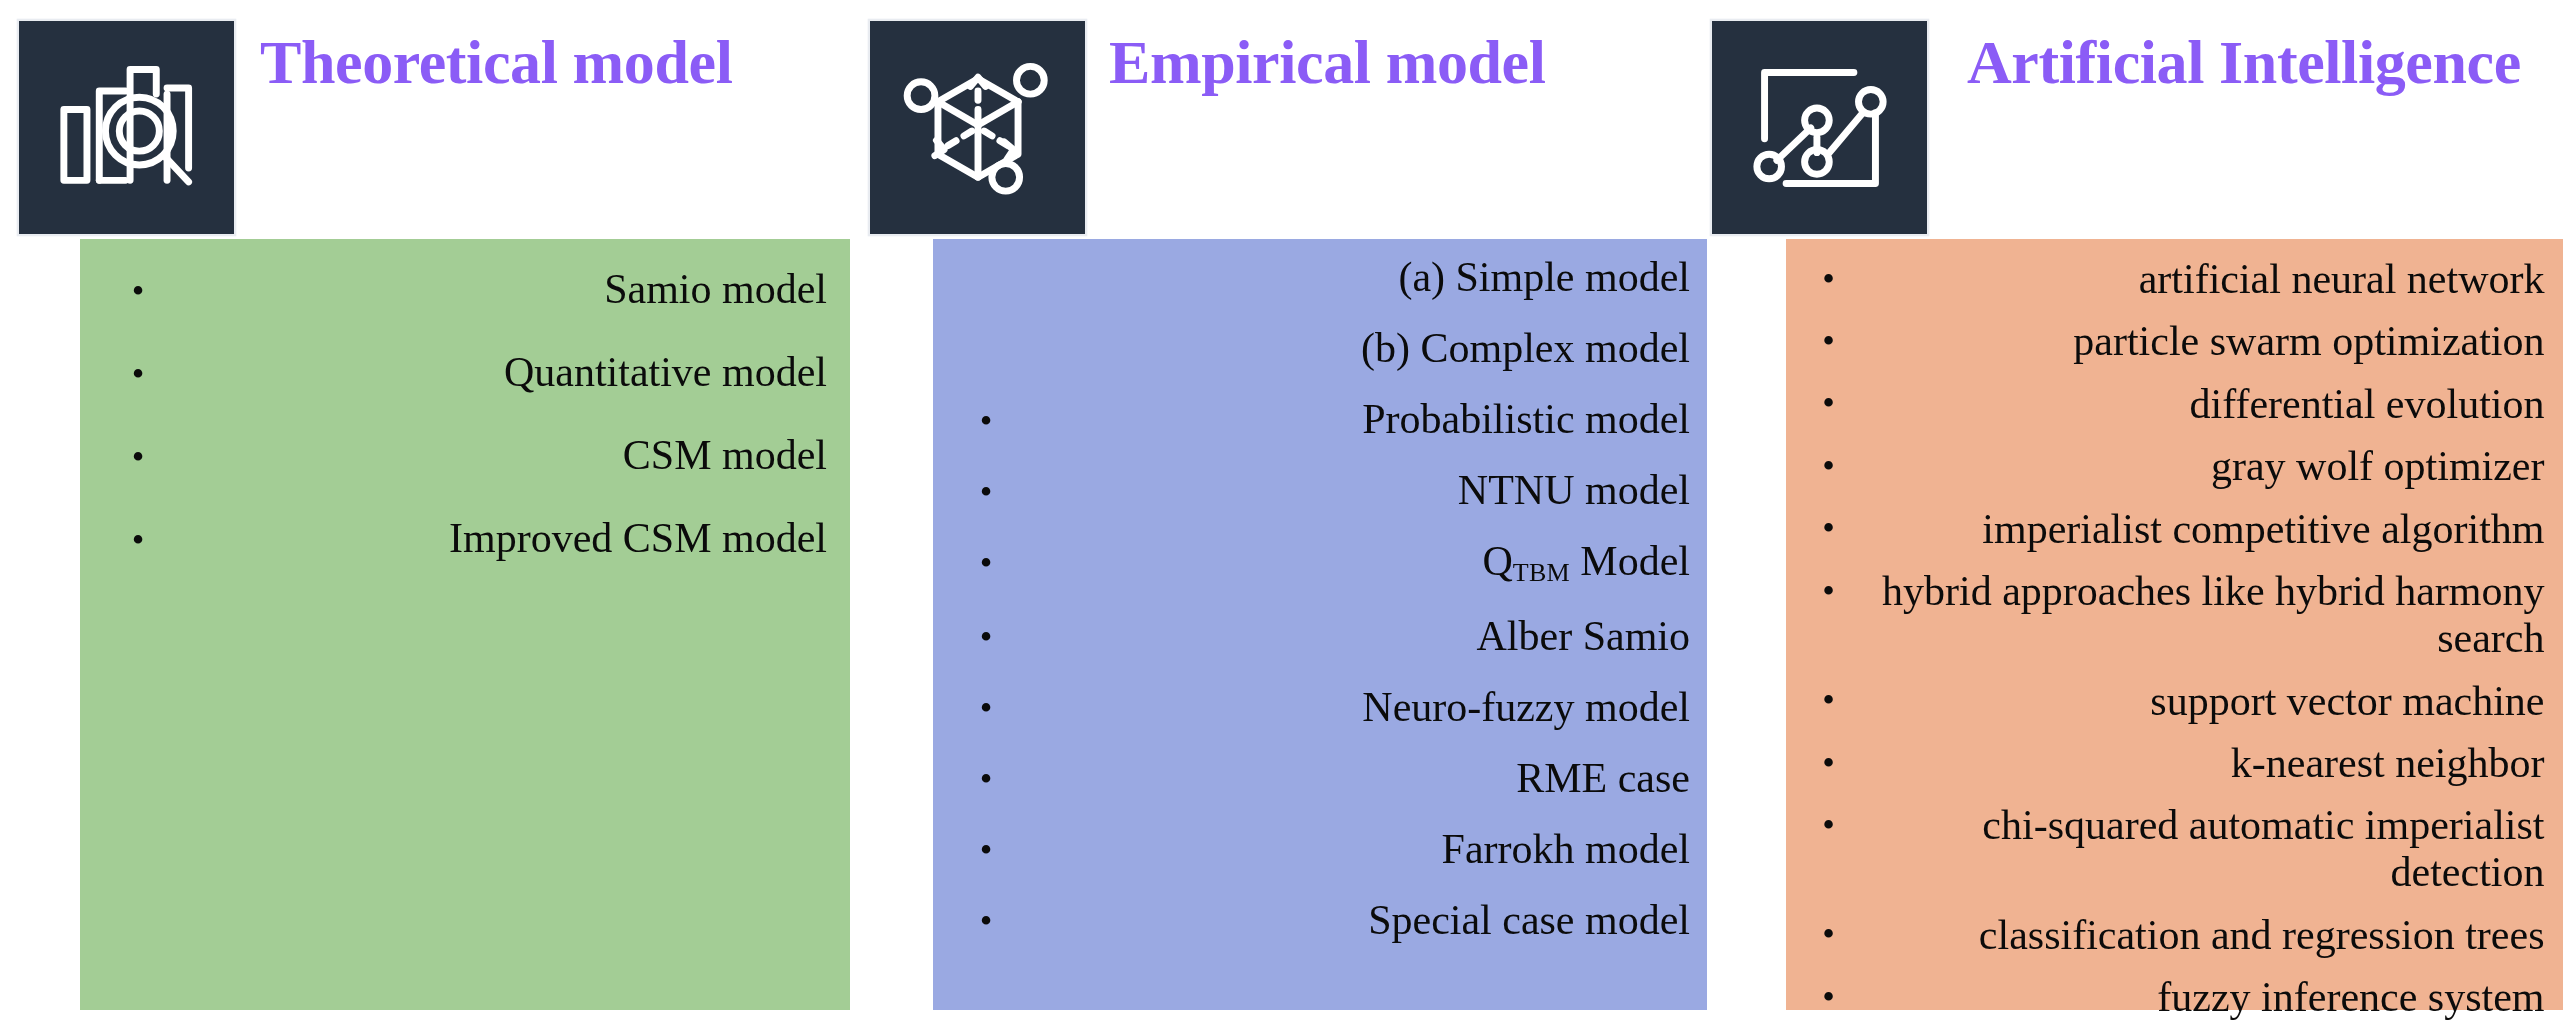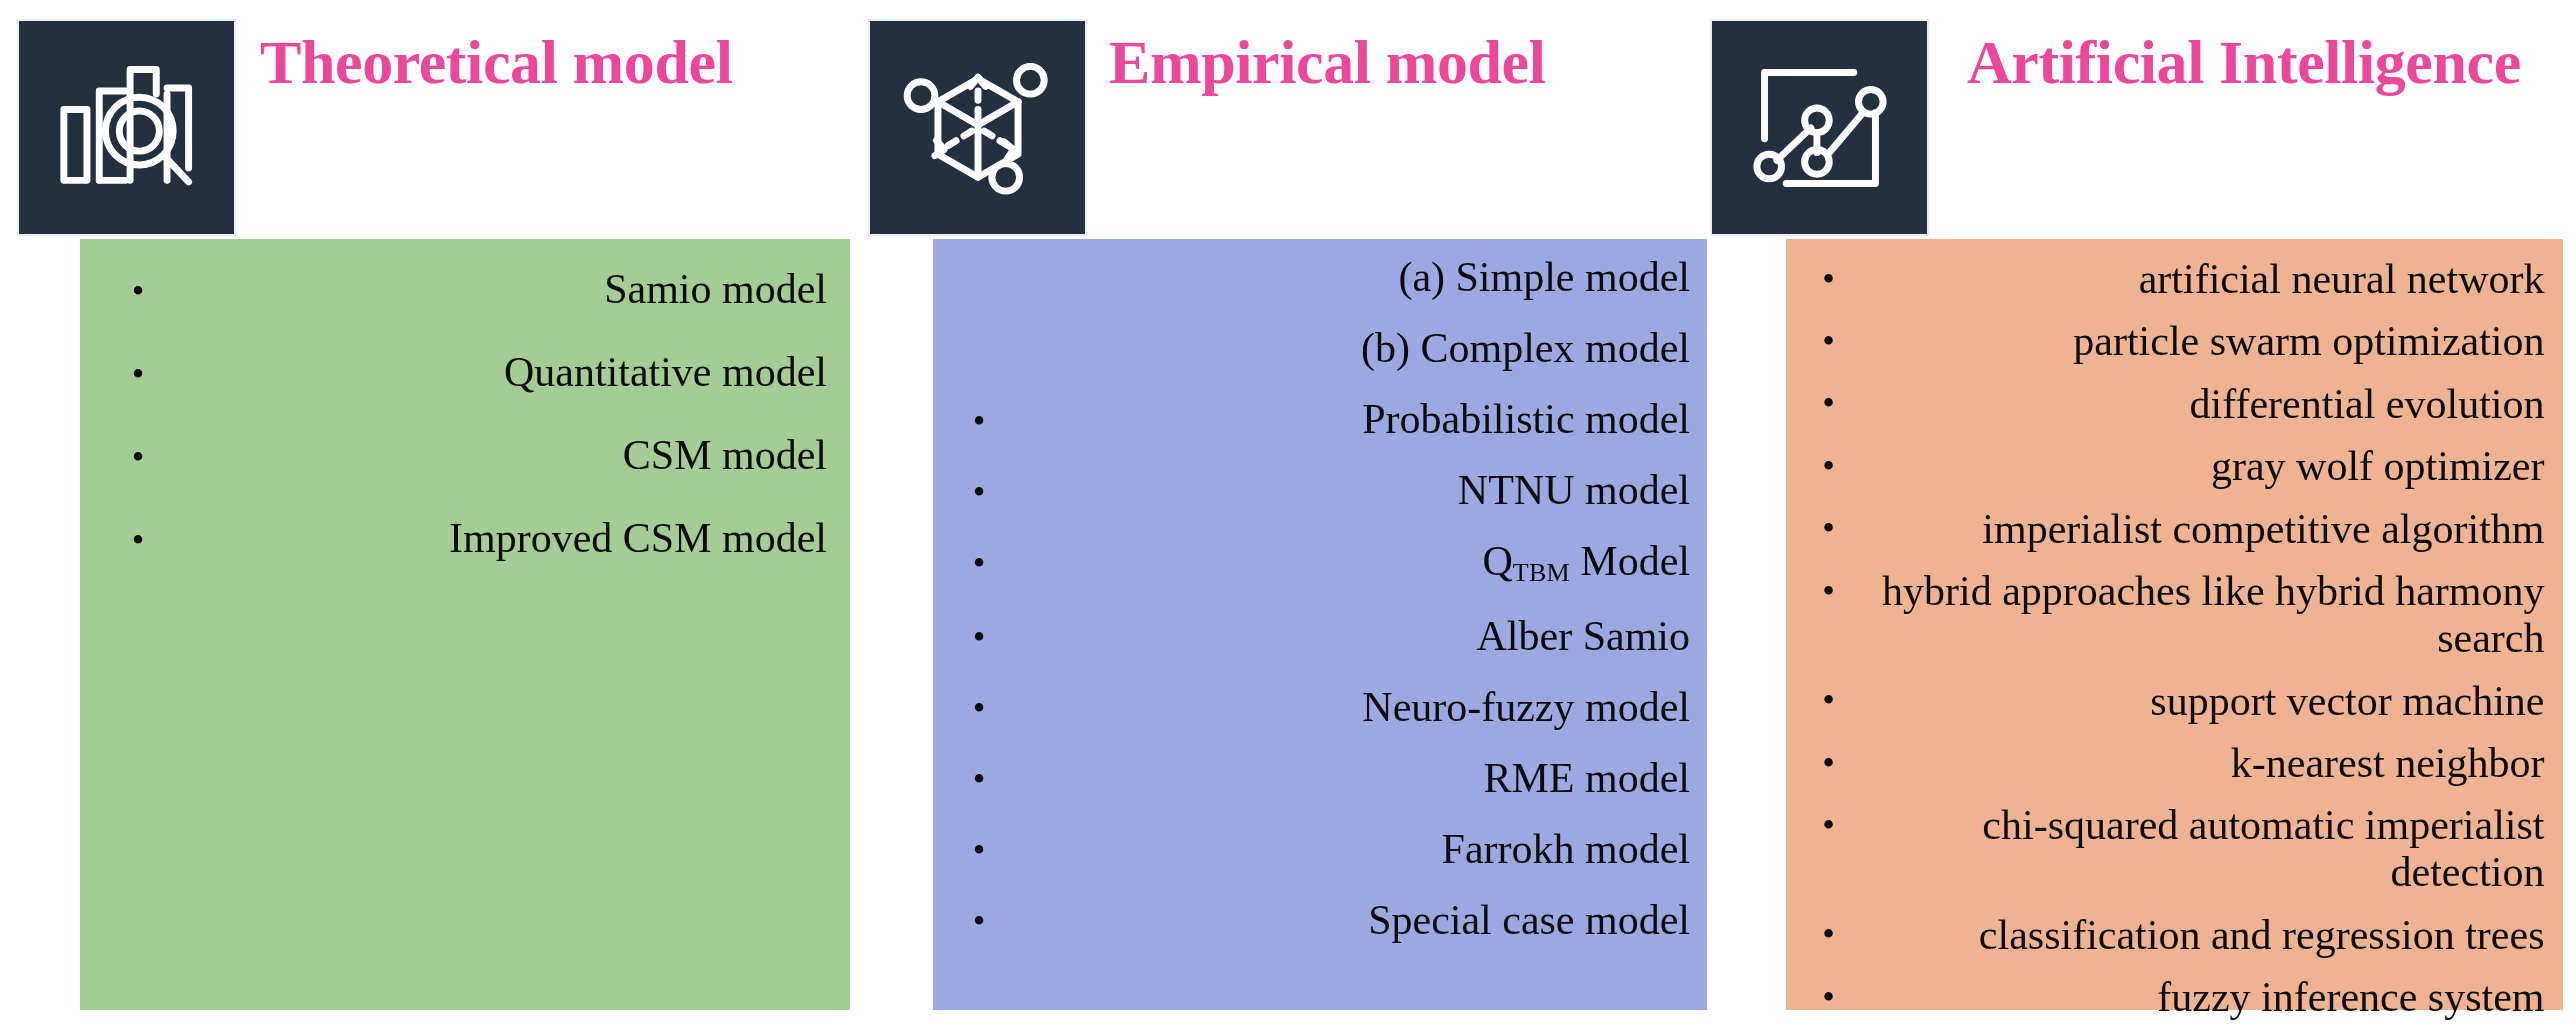--- a/index.html
+++ b/index.html
@@ -13,35 +13,35 @@
 
   .icon-box{position:absolute;top:21px;width:215px;height:213px;
             background:#25303f;box-shadow:0 0 0 2.3px #e9ecf1;z-index:3;}
   #col-0 .icon-box{left:19.3px;}
   #col-1 .icon-box{left:17px;}
   #col-2 .icon-box{left:6.2px;}
   .icon-box svg{position:absolute;left:50%;top:50%;
                 transform:translate(-50%,-50%);width:154px;height:154px;}
 
   .col-title{position:absolute;top:31px;white-space:nowrap;z-index:4;
-             color:#ec4899;font-weight:bold;font-size:62px;line-height:1;
+             color:#8b5cf6;font-weight:bold;font-size:62px;line-height:1;
              letter-spacing:-0.4px;}
   #col-0 .col-title{left:260px;}
   #col-1 .col-title{left:256px;text-align:right;}
   #col-2 .col-title{left:261px;}
 
   .panel{position:absolute;top:239px;height:771px;z-index:1;}
   #col-0 .panel{left:80px;width:770px;background:#a3cd95;}
   #col-1 .panel{left:80px;width:774px;background:#9aa9e2;}
   #col-2 .panel{left:80px;width:777px;background:#f0b392;}
 
   .list{position:absolute;top:239px;z-index:2;color:#0b0b0b;
         font-size:42px;line-height:1.0;}
   #col-0 .list{left:80px;width:770px;padding:29px 23px 0 0;box-sizing:border-box;}
-  #col-1 .list{left:80px;width:780px;padding:17px 23px 0 0;box-sizing:border-box;}
+  #col-1 .list{left:80px;width:780px;padding:17px 23px 0 7px;box-sizing:border-box;}
   #col-2 .list{left:80px;width:777px;padding:17px 18.5px 0 0;box-sizing:border-box;}
 
   .li{display:flex;align-items:flex-start;}
   .bullet{flex:0 0 auto;text-align:center;line-height:1;}
   .li-text{flex:1 1 auto;text-align:right;}
   .li-text .sub{font-size:0.62em;vertical-align:-0.22em;letter-spacing:0.2px;}
 
   #col-0 .li{margin-bottom:41px;}
   #col-0 .bullet{width:48px;margin-left:34px;font-size:36px;padding-top:4.6px;}
   #col-1 .li{margin-bottom:29px;}
@@ -145,21 +145,21 @@
     <div class="li">
       <span class="bullet">•</span>
       <span class="li-text">Alber Samio</span>
     </div>
     <div class="li">
       <span class="bullet">•</span>
       <span class="li-text">Neuro-fuzzy model</span>
     </div>
     <div class="li">
       <span class="bullet">•</span>
-      <span class="li-text">RME model</span>
+      <span class="li-text">RME case</span>
     </div>
     <div class="li">
       <span class="bullet">•</span>
       <span class="li-text">Farrokh model</span>
     </div>
     <div class="li">
       <span class="bullet">•</span>
       <span class="li-text">Special case model</span>
     </div>
   </div>

